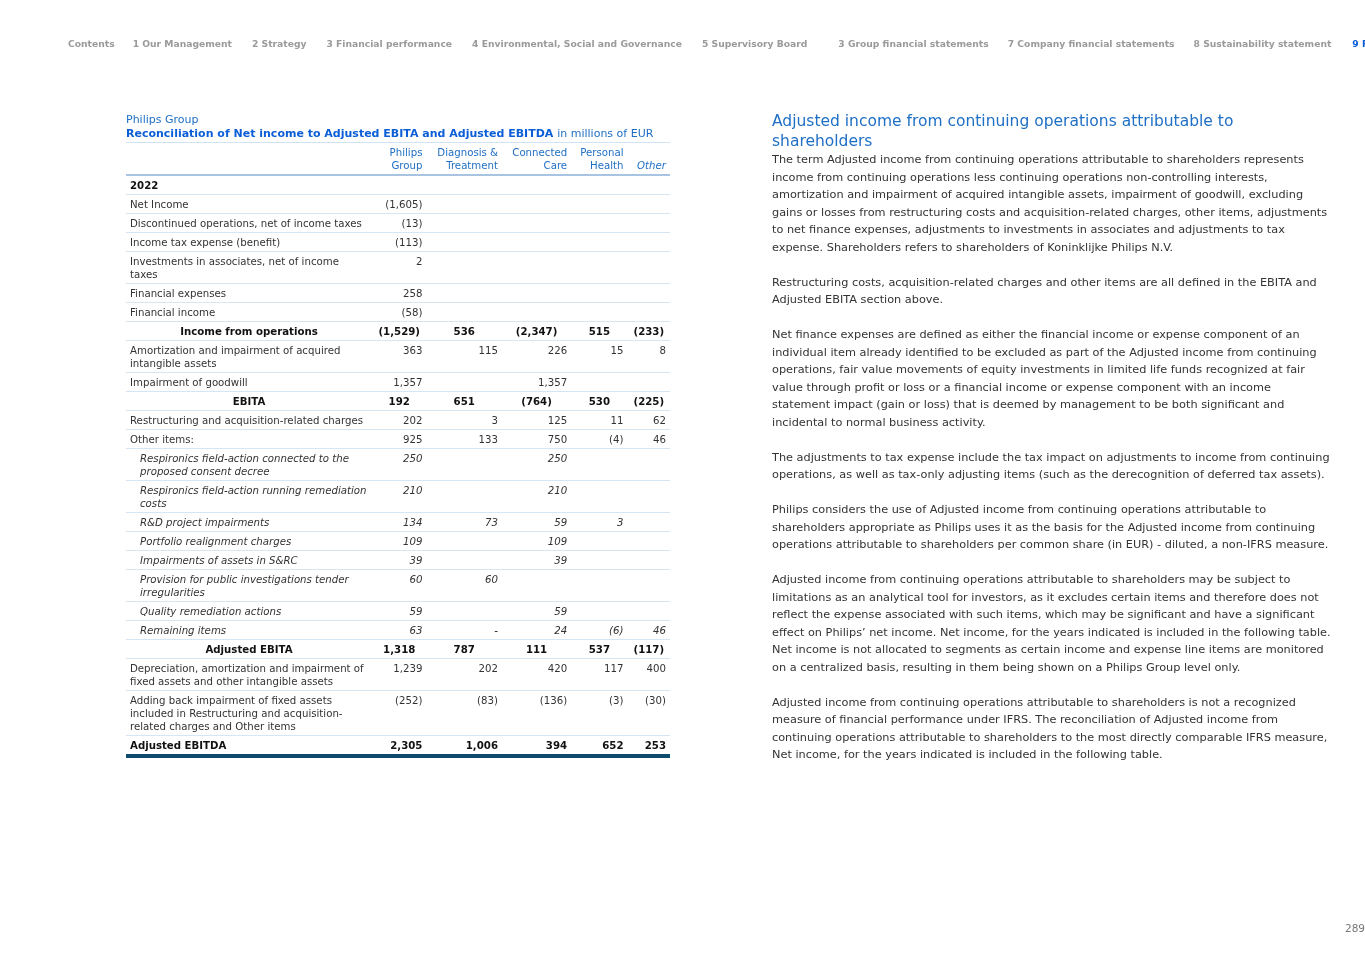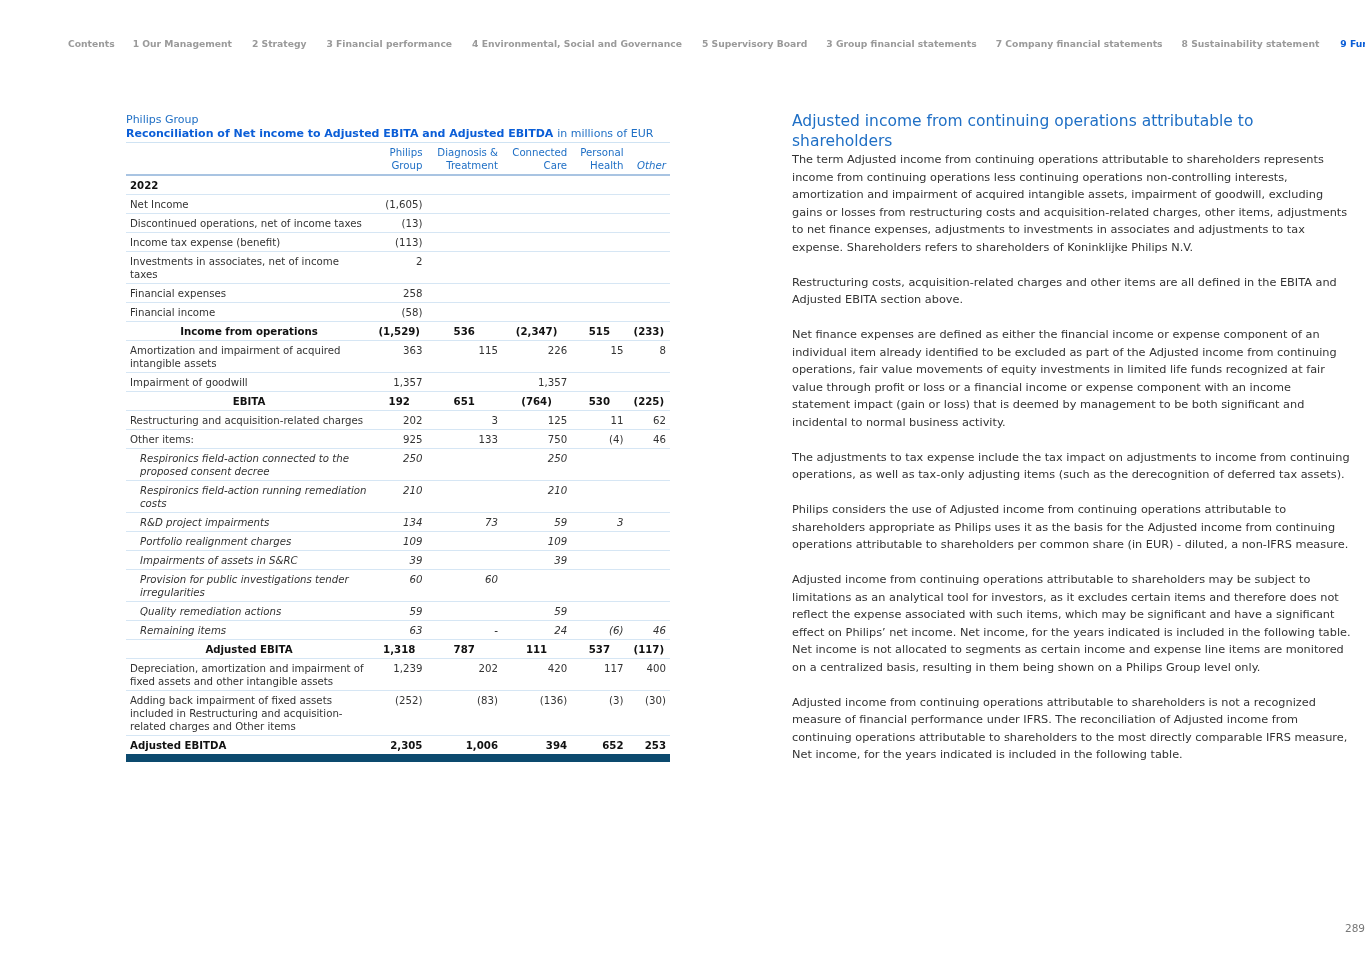--- a/index.html
+++ b/index.html
@@ -31,38 +31,38 @@
     padding: 3px 4px 2px 4px; line-height: 13px; vertical-align: top;
     border-bottom: 1px solid #d6e6f4; color: #333;
   }
   table.recon td.num { text-align: right; white-space: nowrap; }
   table.recon td.lbl { width: 228px; }
   table.recon col.c1 { width: 234px; }
   table.recon tr.bold td { font-weight: bold; color: #111; }
   table.recon tr.italic td { font-style: italic; }
   table.recon tr.italic td.lbl { padding-left: 14px; }
   table.recon tr.topline td { border-top: 1.5px solid #7e98b8; text-align: center; }
-  table.recon tr.final td { border-top: 1.5px solid #7e98b8; border-bottom: 8px solid #0c4a6e; }
-
-  .right { position: absolute; left: 792px; top: 111px; width: 560px; }
+  table.recon tr.final td { border-top: 1.5px solid #7e98b8; border-bottom: 4px solid #0c4a6e; }
+
+  .right { position: absolute; left: 772px; top: 111px; width: 560px; }
   .right h2 { margin: 0; font-size: 15.5px; font-weight: normal; color: #1f6fc5; line-height: 20px; }
   .right p { margin: 0 0 17.5px 0; font-size: 11.3px; line-height: 17.5px; color: #333; }
 
   .pagenum { position: absolute; top: 922px; left: 0; width: 1365px; text-align: right; font-size: 10.5px; color: #777; }
 </style>
 </head>
 <body>
 
 <nav class="topnav">
   <a style="margin-right:18px">Contents</a>
   <a style="margin-right:20px">1 Our Management</a>
   <a style="margin-right:20px">2 Strategy</a>
   <a style="margin-right:20px">3 Financial performance</a>
   <a style="margin-right:20px">4 Environmental, Social and Governance</a>
-  <a style="margin-right:19px">5 Supervisory Board</a>
+  <a style="margin-right:31px">5 Supervisory Board</a>
   <a style="margin-right:19px">3 Group financial statements</a>
   <a style="margin-right:19px">7 Company financial statements</a>
   <a style="margin-right:21px">8 Sustainability statement</a>
   <a class="active">9 Further information</a>
 </nav>
 
 <section class="left">
   <div class="caption-group">Philips Group</div>
   <div class="caption-title">
     <span>Reconciliation of Net income to Adjusted EBITA and Adjusted EBITDA</span>

